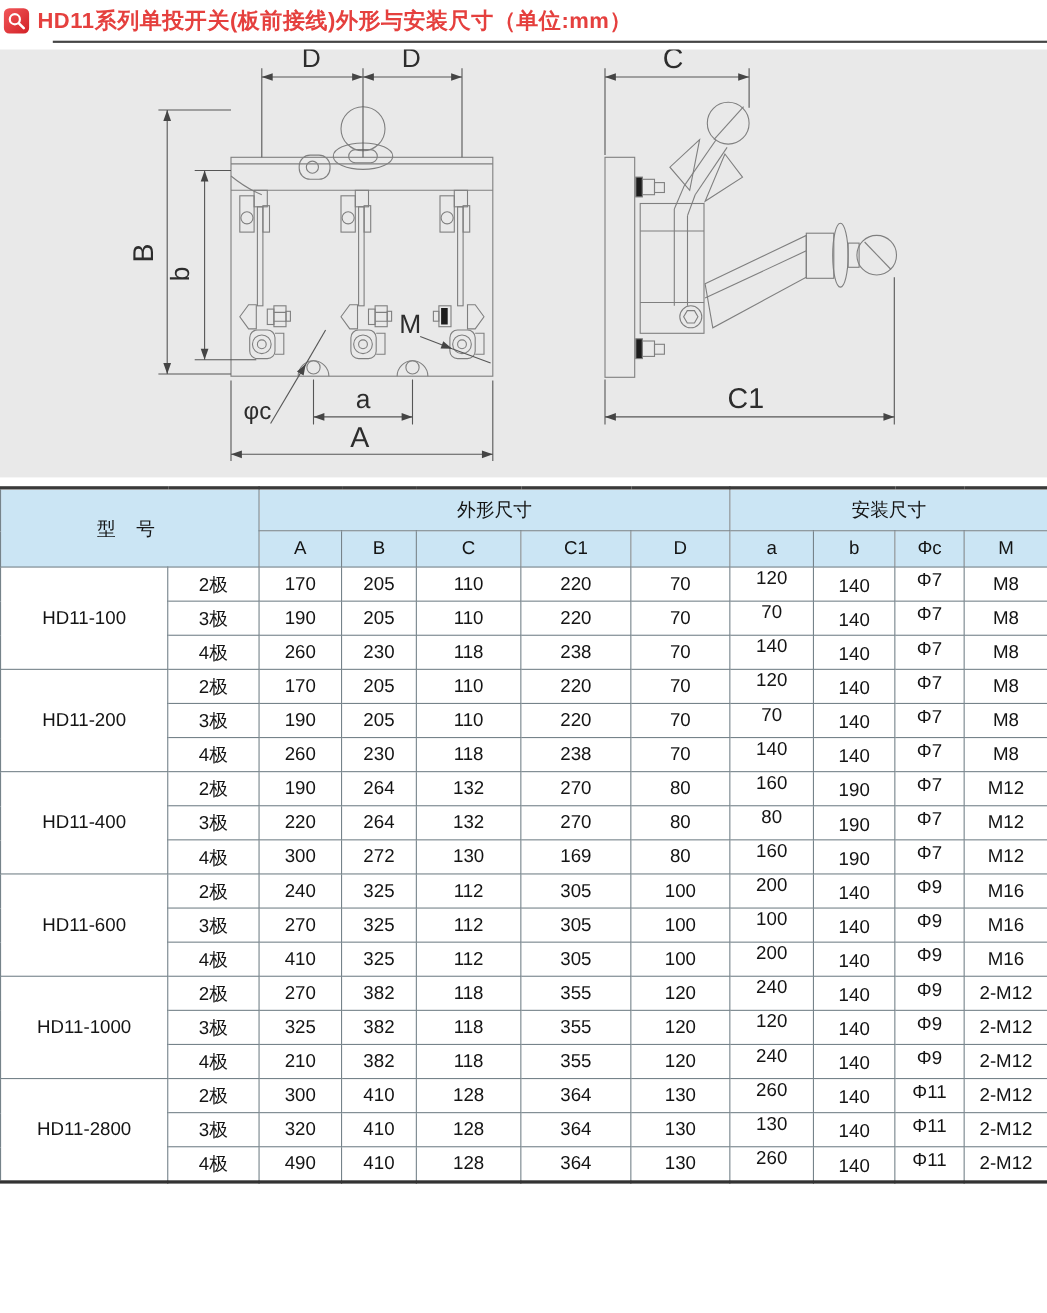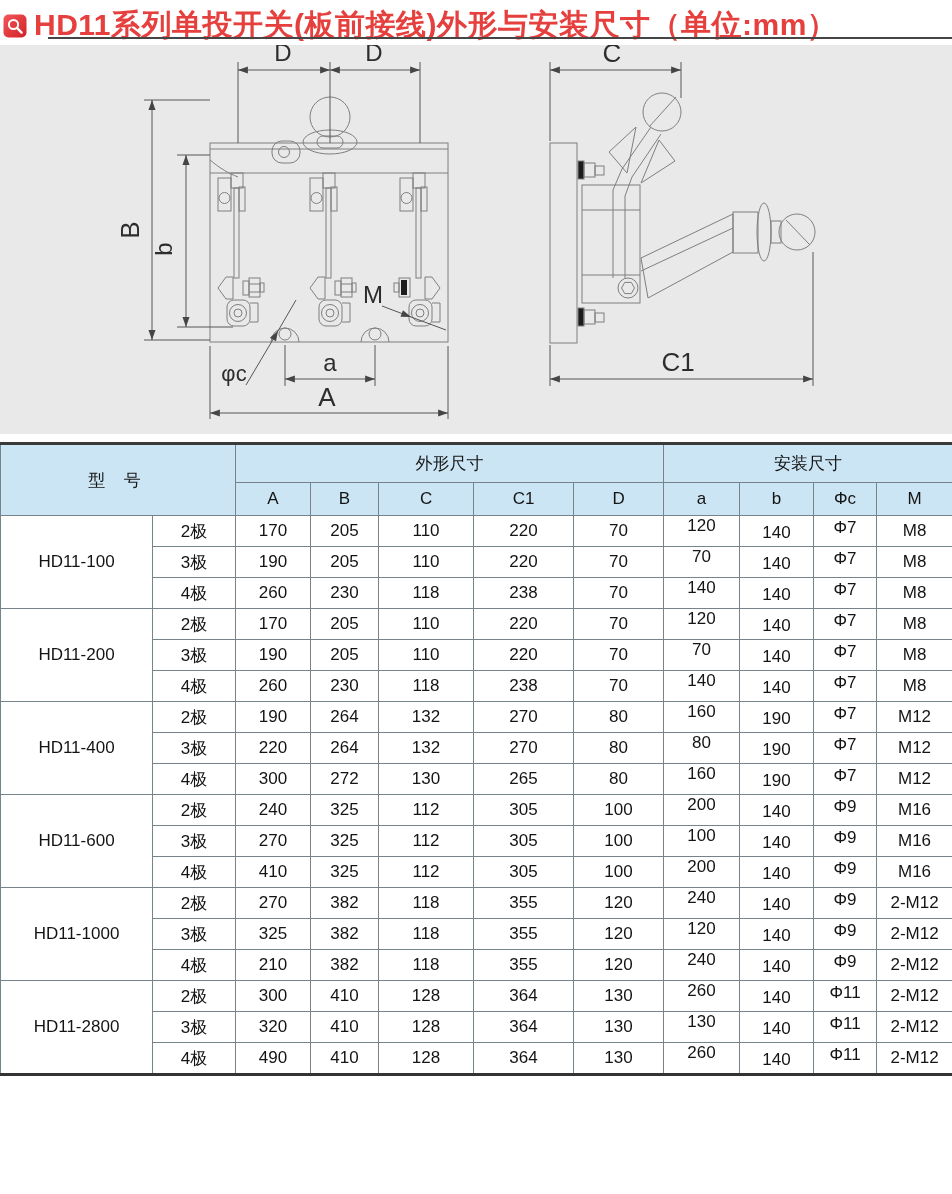--- a/index.html
+++ b/index.html
@@ -1,21 +1,21 @@
 <!DOCTYPE html>
 <html><head>
 <meta charset="utf-8">
 <style>
   html,body{margin:0;padding:0;background:#ffffff;}
   body{font-family:"Liberation Sans","DejaVu Sans",sans-serif;}
   .page{position:relative;width:952px;height:1194px;background:#ffffff;overflow:hidden;}
 
   
   .titlebar{position:absolute;top:5px;left:3px;display:flex;align-items:center;gap:7px;}
-  .titlebar h1{margin:0;font-size:30px;font-weight:bold;color:#e5403e;letter-spacing:.5px;white-space:nowrap;}
+  .titlebar h1{margin:0;font-size:20px;font-weight:bold;color:#e5403e;letter-spacing:.5px;white-space:nowrap;}
   .ticon{width:24px;height:24px;display:inline-block;flex:0 0 auto;}
   .rule{position:absolute;top:37px;left:48px;right:0;height:2px;background:#454545;}
 
   
   .panel{position:absolute;top:45px;left:0;width:952px;height:389px;background:#e9e9e9;}
   .panel svg{display:block;}
   .panel text{font-family:"Liberation Sans","DejaVu Sans",sans-serif;fill:#2d2d2d;}
 
   
   table.spec{position:absolute;top:442px;left:0;width:952px;height:597px;border-collapse:collapse;table-layout:fixed;background:#fff;
@@ -355,21 +355,21 @@
         <td class="ca">80</td>
         <td class="cb">190</td>
         <td class="cphi">Φ7</td>
         <td>M12</td>
       </tr>
       <tr>
         <td>4极</td>
         <td>300</td>
         <td>272</td>
         <td>130</td>
-        <td>265</td>
+        <td>169</td>
         <td>80</td>
         <td class="ca">160</td>
         <td class="cb">190</td>
         <td class="cphi">Φ7</td>
         <td>M12</td>
       </tr>
 
       <tr>
         <td rowspan="3">HD11-600</td>
         <td>2极</td>

